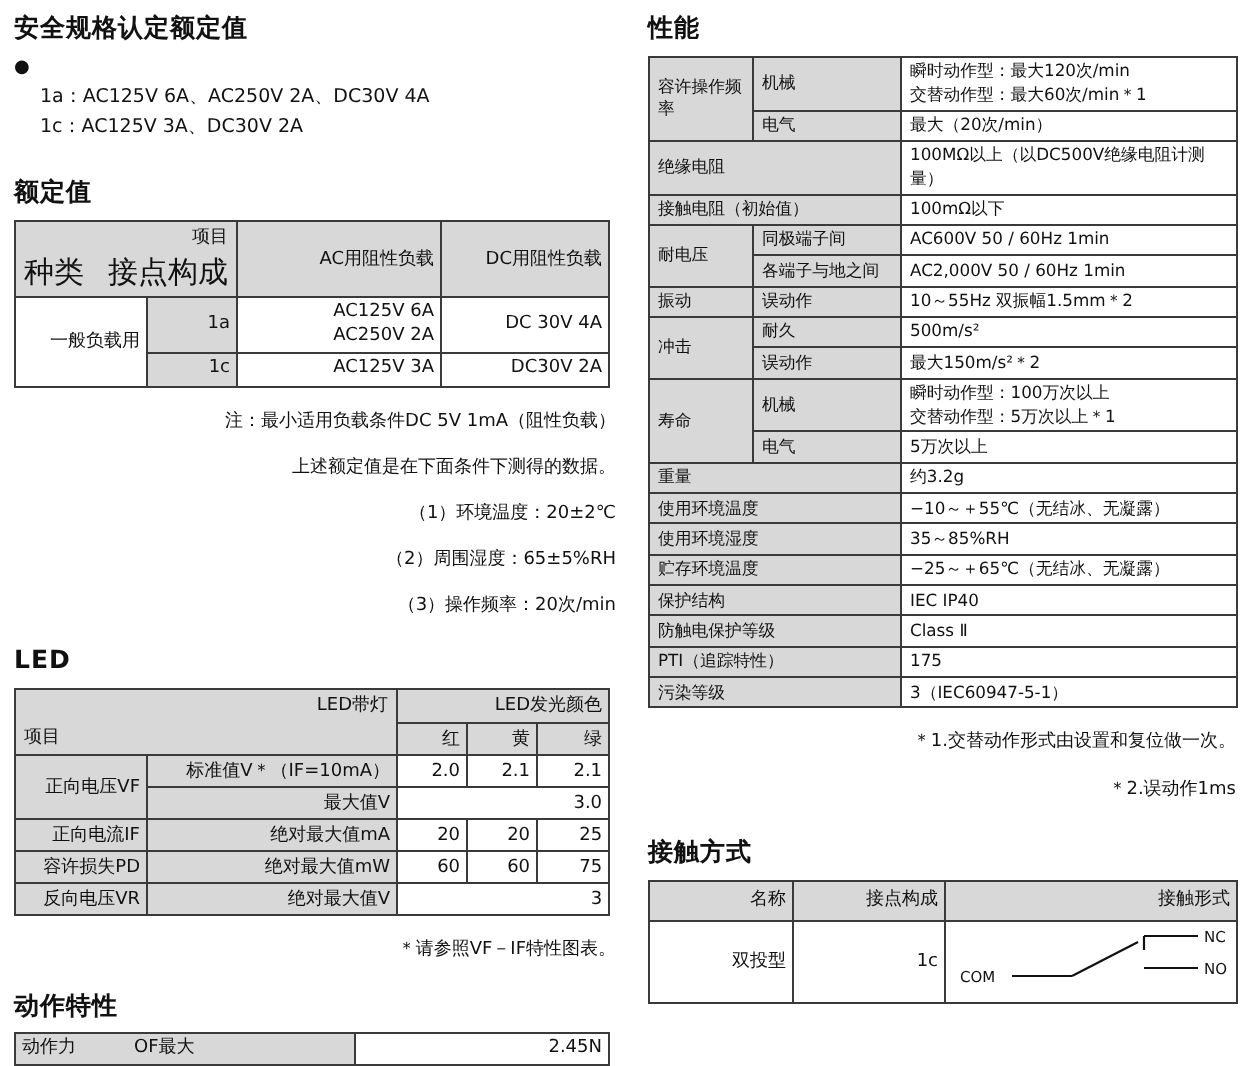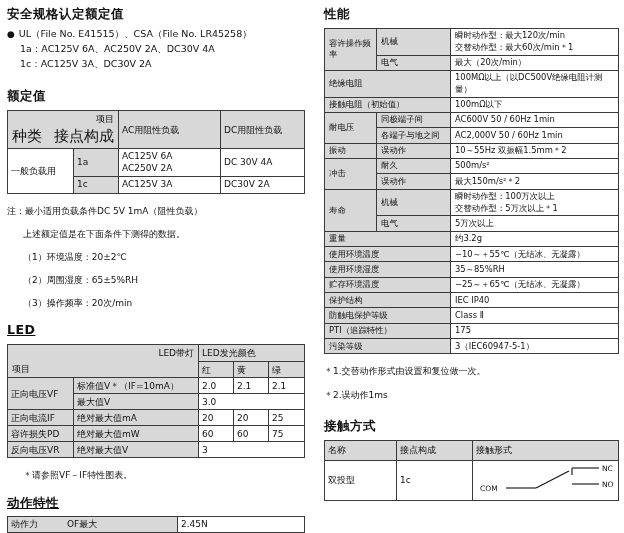--- a/index.html
+++ b/index.html
@@ -11,39 +11,39 @@
   *{box-sizing:border-box;margin:0;padding:0;}
   body{
     width:624px;height:533px;background:var(--bg);color:var(--text);
     font-family:"DejaVu Sans","Liberation Sans",sans-serif;
     font-size:9.5px;line-height:1.35;overflow:hidden;
   }
   .page{display:flex;gap:16px;padding:6px 6px 0 7px;}
   .col-left{width:301px;flex:0 0 301px;}
   .col-right{width:294px;flex:0 0 294px;}
   h2.sec{font-size:12.5px;font-weight:bold;letter-spacing:0.5px;margin-bottom:5px;}
-  .mt18{margin-top:17px;} .mt14{margin-top:13px;text-decoration:underline;}
+  .mt18{margin-top:17px;} .mt14{margin-top:13px;}
   table{border-collapse:collapse;table-layout:fixed;}
   td{border:1px solid var(--border);padding:1px 3px;vertical-align:middle;font-size:9px;}
   td.g{background:var(--gray);}
-  td.c{text-align:left;}
+  td.c{text-align:right;}
   .preline{white-space:pre-line;}
   
   .bullet-line{display:flex;align-items:flex-start;gap:4px;margin-top:2px;font-size:9.5px;}
   .dot{font-size:9px;line-height:1.5;}
   .indent{padding-left:13px;margin-top:2px;font-size:9.5px;}
   
   .rated{width:297px;margin-top:2px;}
   .rated td{height:17px;}
   .hdr-split{padding:2px 4px;}
   .hdr-top{text-align:right;font-size:9px;}
   .hdr-bot{display:flex;justify-content:space-between;font-size:15px;margin-top:1px;}
   
   .notes{margin-top:4px;font-size:9px;}
-  .notes div{margin-top:11px;}
+  .notes div{margin-top:11px;text-align:right;}
   .nind{padding-left:16px;}
   
   .led{width:297px;margin-top:2px;}
   .led td{height:16px;}
   .led-big{padding:2px 4px;}
   .led-big .t{text-align:right;font-size:9px;}
   .led-big .b{text-align:left;font-size:9px;margin-top:4px;}
   
   .motion{width:297px;margin-top:2px;}
   .motion td{height:15px;}
@@ -63,21 +63,20 @@
 </head>
 <body>
 
 <div class="page">
 
   <div class="col-left">
 
     <h2 class="sec">安全规格认定额定值</h2>
     <div class="bullet-line">
       <span class="dot">●</span>
-      <span>UL（File No. E41515）、CSA（File No. LR45258）</span>
     </div>
     <div class="indent">1a：AC125V 6A、AC250V 2A、DC30V 4A</div>
     <div class="indent">1c：AC125V 3A、DC30V 2A</div>
 
     <h2 class="sec mt18">额定值</h2>
     <table class="rated">
       <colgroup>
           <col style="width:66px">
           <col style="width:45px">
           <col style="width:102px">

